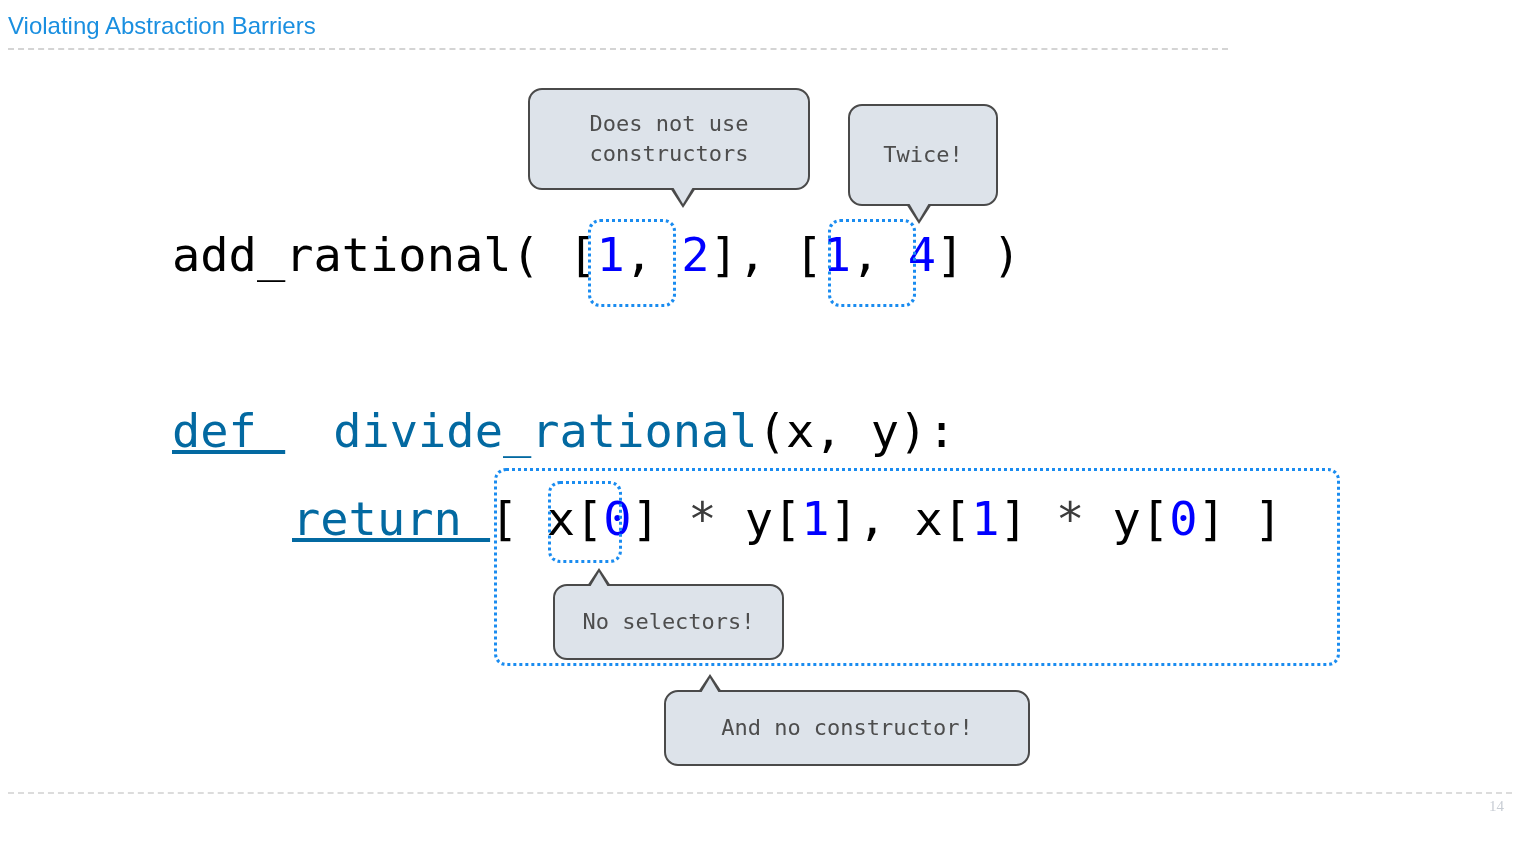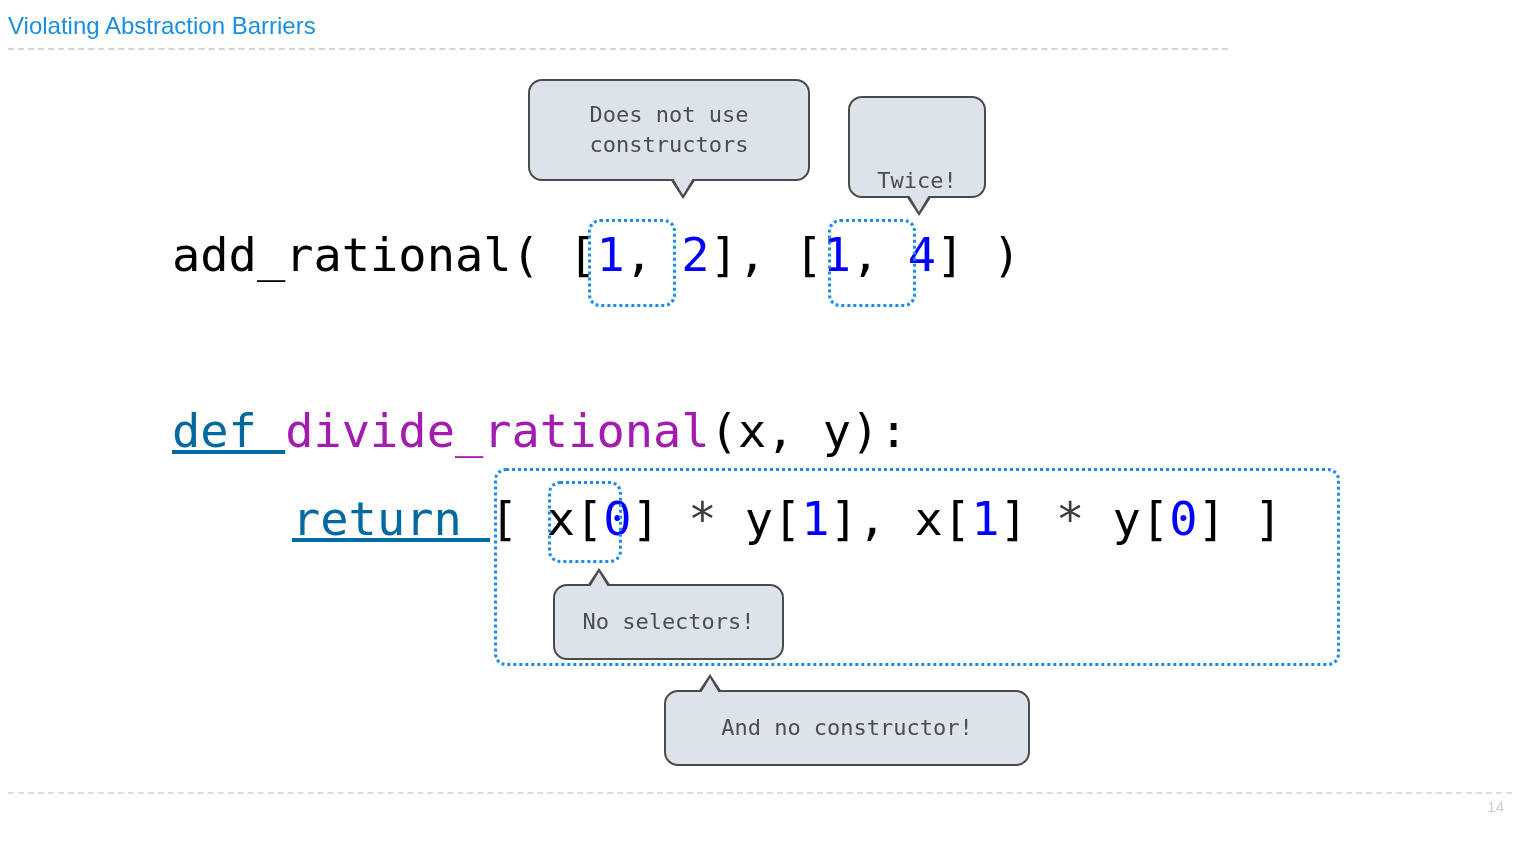--- a/index.html
+++ b/index.html
@@ -47,37 +47,37 @@
     left: 8px;
     top: 792px;
     width: 1504px;
     height: 0px;
     border-top: 2px dashed #dcdcdc;
   }
   #page-number {
     position: absolute;
     right: 16px;
     top: 798px;
-    font-family: Liberation Sans, sans-serif;
+    font-family: Liberation Serif, serif;
     font-size: 15px;
     color: #c8cdd4;
   }
 
   
   .code {
     position: absolute;
     font-family: "DejaVu Sans Mono", "Liberation Mono", monospace;
     font-size: 47px;
     line-height: 58px;
     color: #000000;
     white-space: pre;
     letter-spacing: 0px;
   }
   .kw  { color: #0369a1; text-decoration: underline; }      
-  .fn  { color: #a21caf; }      
+  .fn  { color: #0369a1; margin-left: 48px; }      
   .num { color: #0000ff; }      
   .op  { color: #3c3c3c; }      
 
   
   .dotbox {
     position: absolute;
     border: 3px dotted #1a8cf0;
     border-radius: 12px;
     box-sizing: border-box;
     pointer-events: none;
@@ -147,28 +147,28 @@
   <div class="dotbox" style="left:828px; top:219px; width:88px; height:88px;"></div>
 
   <div class="code" style="left:172px; top:402px;"><span class="kw">def </span><span class="fn">divide_rational</span><span>(x, y):</span></div>
 
   <div class="code" style="left:292px; top:490px;"><span class="kw">return </span><span>[ </span><span>x[</span><span class="num">0</span><span>]</span><span class="op"> * </span><span>y[</span><span class="num">1</span><span>]</span><span>, </span><span>x[</span><span class="num">1</span><span>]</span><span class="op"> * </span><span>y[</span><span class="num">0</span><span>]</span><span> ]</span></div>
 
   <div class="dotbox" style="left:494px; top:468px; width:846px; height:198px;"></div>
 
   <div class="dotbox" style="left:548px; top:481px; width:74px; height:82px;"></div>
 
-  <div class="callout" style="left:528px; top:79px; width:282px; height:102px;">
+  <div class="callout" style="left:528px; top:88px; width:282px; height:102px;">
     <span>Does not use
 constructors</span>
     <span class="tail tail-down" style="left:140px;"></span>
     <span class="tail tail-down-inner" style="left:143px;"></span>
   </div>
 
-  <div class="callout" style="left:848px; top:96px; width:138px; height:102px;align-items:flex-end;">
+  <div class="callout" style="left:848px; top:104px; width:150px; height:102px;">
     <span>Twice!</span>
     <span class="tail tail-down" style="left:56px;"></span>
     <span class="tail tail-down-inner" style="left:59px;"></span>
   </div>
 
   <div class="callout" style="left:553px; top:584px; width:231px; height:76px;">
     <span>No selectors!</span>
     <span class="tail tail-up" style="left:32px;"></span>
     <span class="tail tail-up-inner" style="left:35px;"></span>
   </div>

